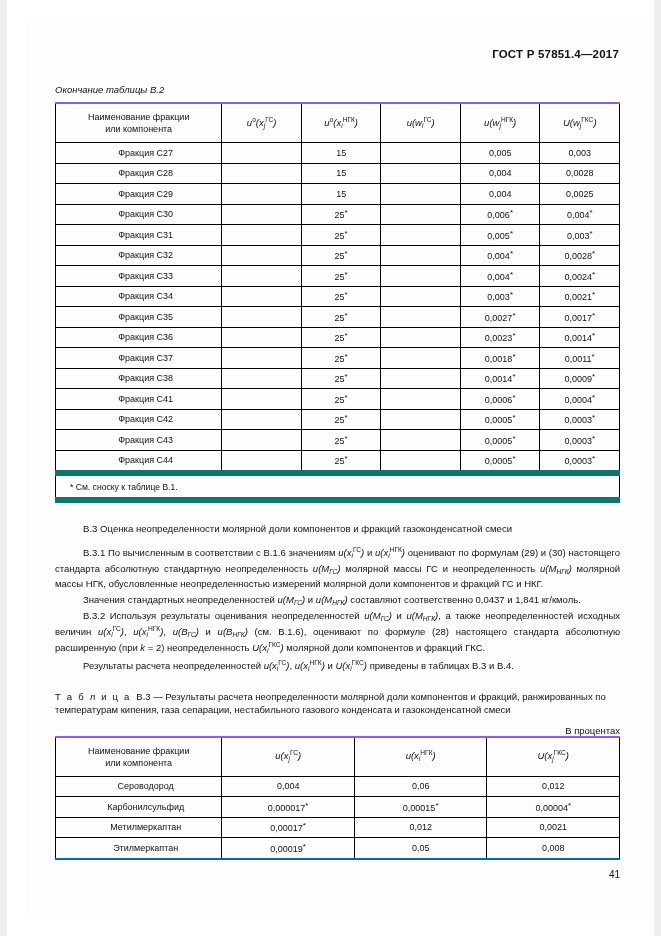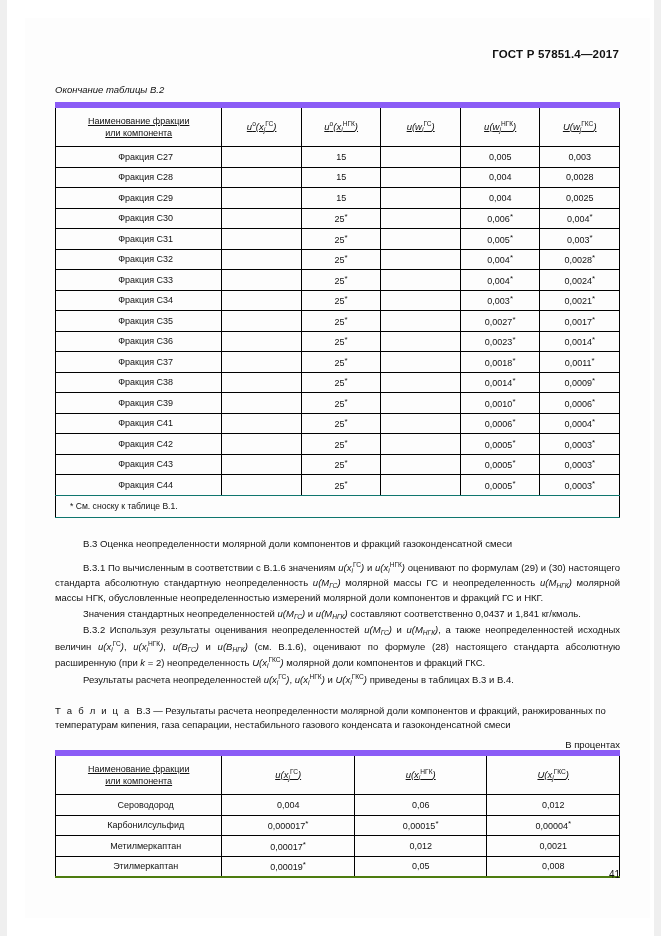--- a/index.html
+++ b/index.html
@@ -77,51 +77,50 @@
     font-size: 9px;
     color: #111;
   }
   table.gost td, table.gost th {
     border: 1px solid #000;
     padding: 0;
     vertical-align: middle;
     font-weight: normal;
   }
   table.gost thead th {
-    border-top: 6px solid #8b5cf6;
+    border-top: 2px solid #8b5cf6;
     border-bottom: 1.6px solid #000;
     height: 38px;
     text-align: center;
     line-height: 1.35;
-    text-decoration: underline;
   }
   table.gost thead th.first-col {
     text-align: center;
   }
   table.gost tbody td {
     height: 19.5px;
     text-align: center;
   }
   table.gost tbody td.name {
     text-align: center;
     padding-left: 14px;
   }
   table.gost tbody tr:last-child td {
-    border-bottom: 1px solid #0f766e;
+    border-bottom: 6px solid #0f766e;
   }
   table.gost tr.note td {
     border-top: 1.6px solid #000;
     border-bottom: 2px solid #000;
     text-align: left;
     padding-left: 14px;
     height: 21px;
     font-size: 8.6px;
   }
   table.gost tbody.last-body tr:last-child td {
-    border-bottom: 2px solid #4d7c0f;
+    border-bottom: 2px solid #0369a1;
   }
   .hdr-expr {
     font-style: italic;
     font-size: 9.5px;
     white-space: nowrap;
   }
   .hdr-expr sub {
     font-size: 6.6px;
     font-style: italic;
     vertical-align: -2px;
@@ -310,28 +309,20 @@
             </tr>
             <tr>
               <td class="name">Фракция С38</td>
               <td></td>
               <td>25<span class="ast">*</span></td>
               <td></td>
               <td>0,0014<span class="ast">*</span></td>
               <td>0,0009<span class="ast">*</span></td>
             </tr>
             <tr>
-              <td class="name">Фракция С39</td>
-              <td></td>
-              <td>25<span class="ast">*</span></td>
-              <td></td>
-              <td>0,0010<span class="ast">*</span></td>
-              <td>0,0006<span class="ast">*</span></td>
-            </tr>
-            <tr>
               <td class="name">Фракция С41</td>
               <td></td>
               <td>25<span class="ast">*</span></td>
               <td></td>
               <td>0,0006<span class="ast">*</span></td>
               <td>0,0004<span class="ast">*</span></td>
             </tr>
             <tr>
               <td class="name">Фракция С42</td>
               <td></td>

